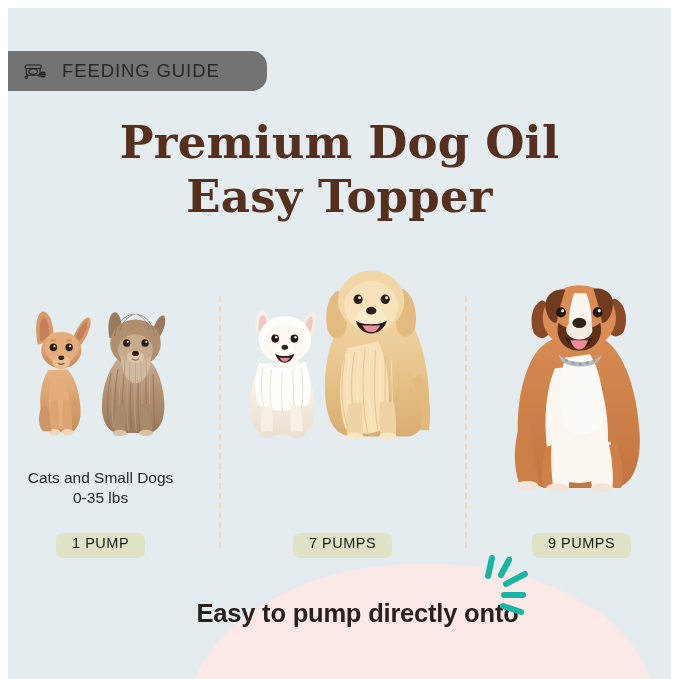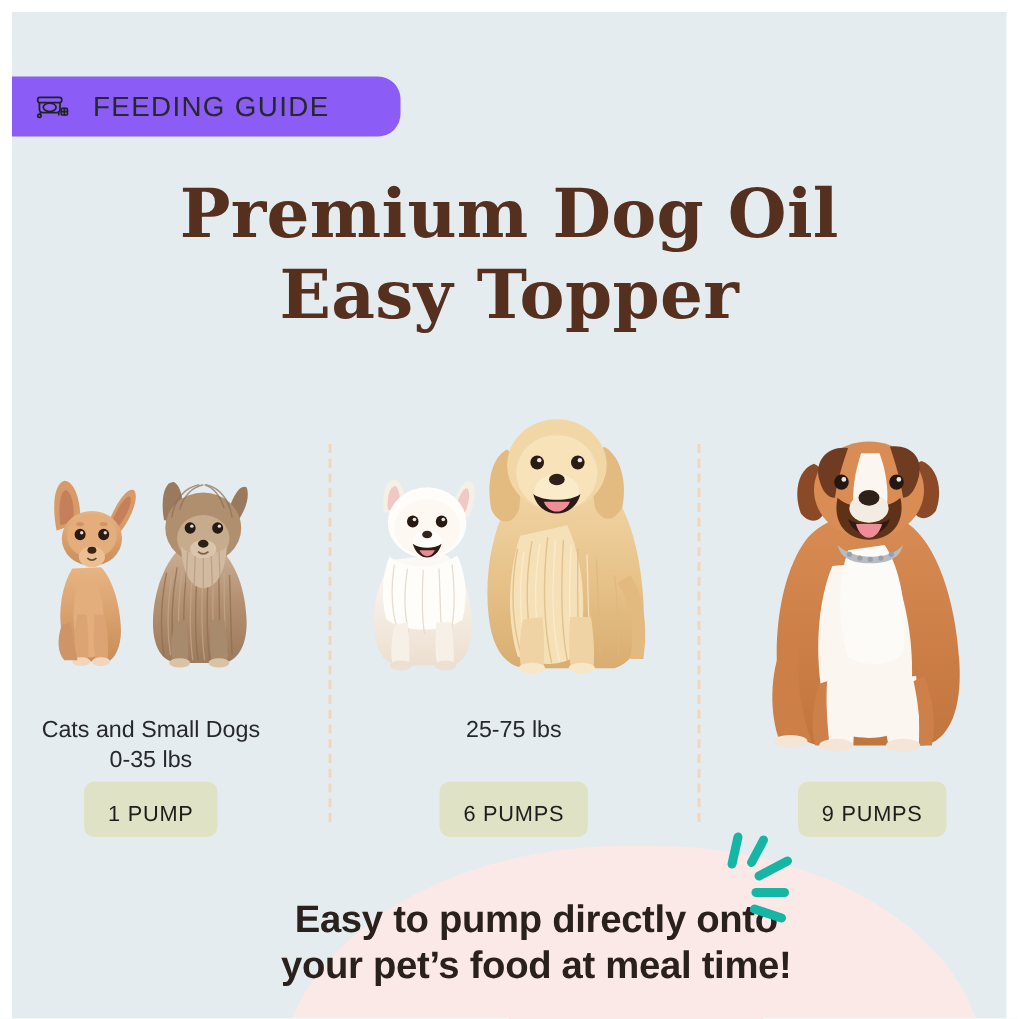--- a/index.html
+++ b/index.html
@@ -44,21 +44,21 @@
     z-index: 0;
   }
 
   
   .badge {
     position: absolute;
     left: 0px;
     top: 43px;
     height: 40px;
     width: 259px;
-    background: #8b5cf6;
+    background: #737373;
     border-radius: 0 15px 15px 0;
     display: flex;
     align-items: center;
     z-index: 3;
   }
   .badge-icon {
     margin-left: 14px;
     width: 26px;
     height: 26px;
     display: block;
@@ -136,26 +136,26 @@
     text-align: center;
     font-size: 15.5px;
     line-height: 19.5px;
     color: #26282b;
     font-family: "Liberation Sans", sans-serif;
     min-height: 42px;
   }
   .caption span { display: block; }
 
   .pump-pill {
-    margin-top: 2px;
+    margin-top: 23px;
     background: #dfe2c5;
     color: #1d1d1b;
     font-size: 14.5px;
     letter-spacing: 0.5px;
-    padding: 14px 16px 7px;
+    padding: 2px 16px 7px;
     border-radius: 7px;
     font-family: "Liberation Sans", sans-serif;
   }
 
   
   .tagline {
     position: absolute;
     left: 0;
     right: 0;
     top: 590px;
@@ -436,23 +436,22 @@
               <path d="M146 114 C150 124 162 124 166 114 Z" fill="#ef8e99"></path>
 
               <ellipse cx="141" cy="84" rx="5.2" ry="5.4" fill="#2a1c13"></ellipse>
               <ellipse cx="172" cy="84" rx="5.2" ry="5.4" fill="#2a1c13"></ellipse>
               <circle cx="142.6" cy="82.2" r="1.7" fill="#fff" opacity="0.9"></circle>
               <circle cx="173.6" cy="82.2" r="1.7" fill="#fff" opacity="0.9"></circle>
             </g>
           </svg>
         </div>
         <div class="caption">
-          <span>25-75 lbs</span>
         </div>
-        <div class="pump-pill">6 PUMPS</div>
+        <div class="pump-pill">7 PUMPS</div>
       </div>
 
       <div class="col c3">
         <div class="art">
           <svg viewBox="0 0 205 252">
             <defs>
               <linearGradient id="boxA" x1="0" y1="0" x2="0" y2="1">
                 <stop offset="0" stop-color="#d88b52"></stop>
                   <stop offset="1" stop-color="#c2763f"></stop>
               </linearGradient>
@@ -516,21 +515,20 @@
             </g>
           </svg>
         </div>
         <div class="pump-pill">9 PUMPS</div>
       </div>
 
     </div>
 
     <div class="tagline">
       <span>Easy to pump directly onto</span>
-      <span>your pet’s food at meal time!</span>
     </div>
 
     <svg class="sparkle" viewBox="0 0 64 68">
       <g stroke="#16b5a4" stroke-width="6" stroke-linecap="round" fill="none">
         <path d="M14 26 L18 8"></path>
         <path d="M27 25 L35 10"></path>
         <path d="M32 34 L51 24"></path>
         <path d="M30 45 L49 45"></path>
         <path d="M29 56 L47 62"></path>
       </g>

